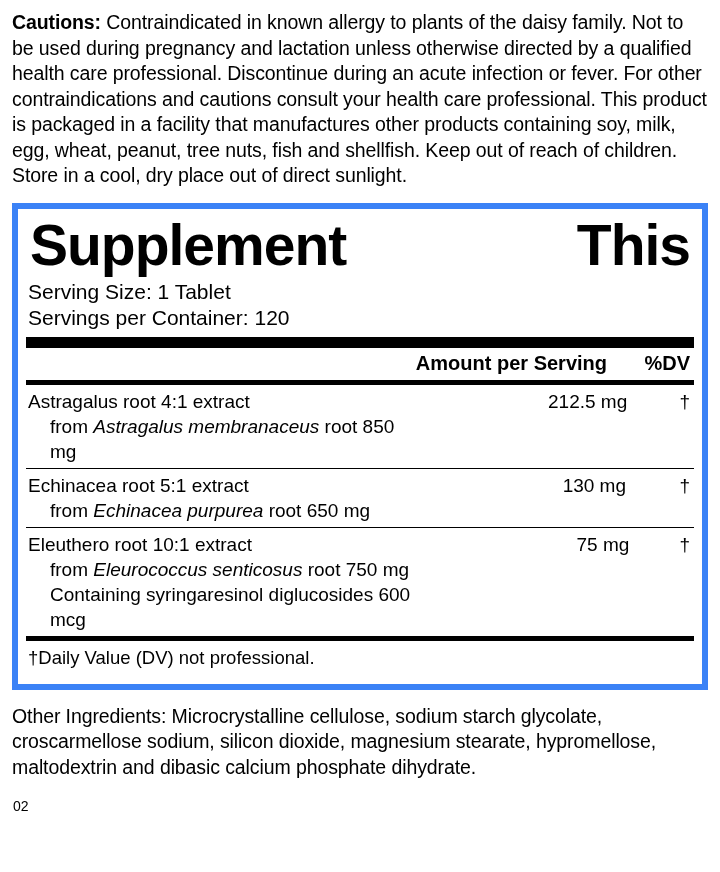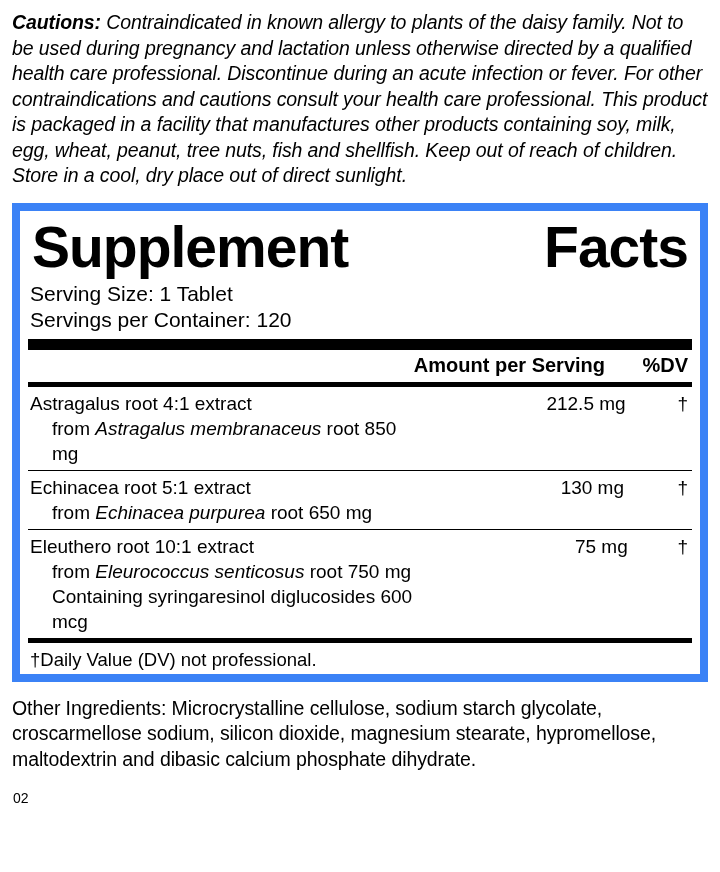--- a/index.html
+++ b/index.html
@@ -21,31 +21,30 @@
     box-sizing: border-box;
     padding: 10px 12px 0 12px;
   }
 
   
   .cautions {
     font-size: 19.5px;
     line-height: 25.5px;
     letter-spacing: -0.1px;
     margin: 0 0 14px 0;
-    font-style: italic;
   }
   .cautions .lead {
     font-weight: bold;
   }
 
   
   .sf-panel {
-    border: 8px solid #3b82f6;
+    border: 6px solid #3b82f6;
     box-sizing: border-box;
-    padding: 4px 8px 0 8px;
+    padding: 4px 8px 12px 8px;
   }
   .sf-title {
     font-size: 57px;
     font-weight: bold;
     line-height: 64px;
     letter-spacing: -1px;
     display: flex;
     justify-content: space-between;
     padding: 0 4px 0 4px;
     margin-bottom: 2px;
@@ -126,21 +125,21 @@
 <div class="page">
 
   <p class="cautions">
     <span class="lead">Cautions:</span><span> Contraindicated in known allergy to plants of the daisy family. Not to be used during pregnancy and lactation unless otherwise directed by a qualified health care professional. Discontinue during an acute infection or fever. For other contraindications and cautions consult your health care professional. This product is packaged in a facility that manufactures other products containing soy, milk, egg, wheat, peanut, tree nuts, fish and shellfish. Keep out of reach of children. Store in a cool, dry place out of direct sunlight.</span>
   </p>
 
   <div class="sf-panel">
 
     <div class="sf-title">
       <span>Supplement</span>
-      <span>Facts</span>
+      <span>This</span>
     </div>
 
     <div class="sf-serving">Serving Size: 1 Tablet</div>
     <div class="sf-serving">Servings per Container: 120</div>
 
     <div class="rule-heavy"></div>
 
     <div class="sf-head-row">
       <div class="col-name"></div>
       <div class="col-amt">Amount per Serving</div>

